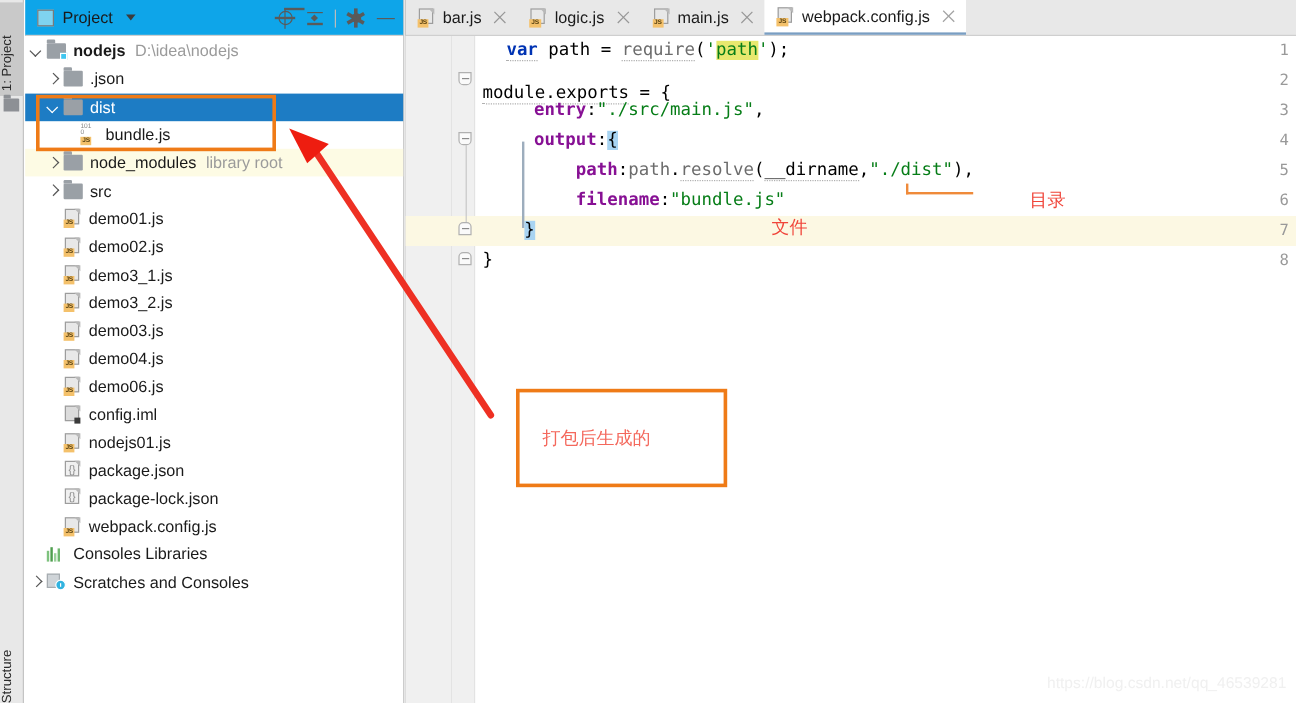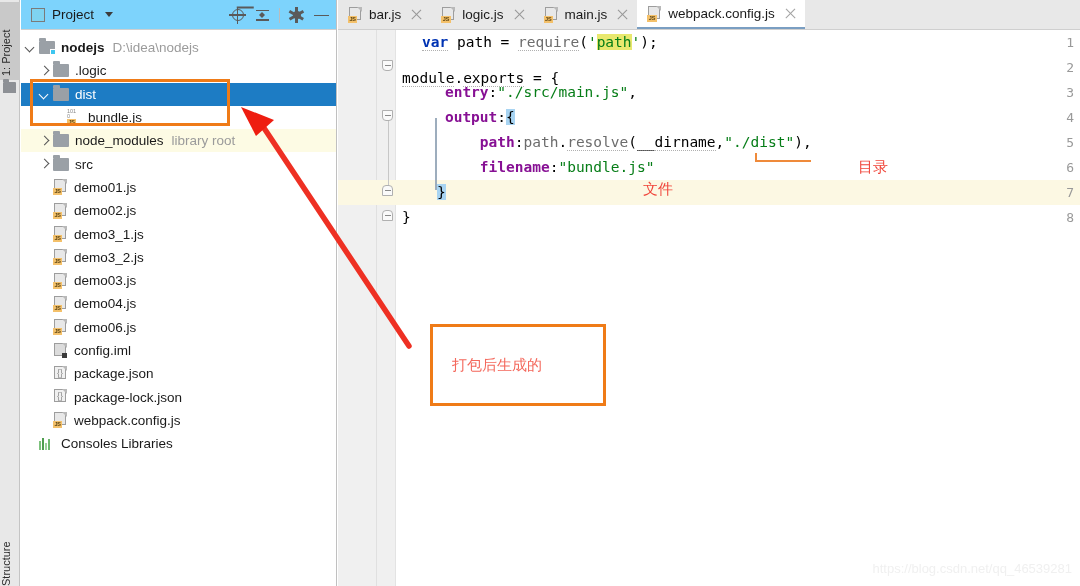--- a/index.html
+++ b/index.html
@@ -61,21 +61,21 @@
   .project-panel {
     position: absolute; left: 21px; top: 0;
     width: 316px; height: 586px;
     background: #ffffff;
     border-right: 1px solid #c0c0c0;
     box-sizing: border-box;
   }
   .panel-header {
     position: relative;
     height: 30px;
-    background: #7dd3fc;
+    background: #0ea5e9;
     border-bottom: 1px solid #cfcfcf;
     display: flex; align-items: center;
     box-sizing: border-box;
   }
   .pp-label-wrap { display:flex; align-items:center; padding-left: 10px; gap: 7px;}
   .pp-square {
     width: 14px; height: 14px;
     border: 1px solid #7a7a7a;
     background: #7fd3f0;
     box-sizing: border-box;
@@ -124,21 +124,21 @@
   .ic-gear:before{
     content:""; position:absolute; left:4.5px; top:4.5px; width:8px;height:8px;
     border:2.4px solid #5a5a5a; border-radius:50%; box-sizing:border-box;
   }
   .ic-gear i{ position:absolute; left:7.2px; top:0.4px; width:2.6px;height:16.2px;background:#5a5a5a;}
   .ic-gear i.r2{ transform: rotate(60deg); }
   .ic-gear i.r3{ transform: rotate(120deg); }
   .ic-min:before{ content:""; position:absolute; left:1px; top:8px; width:15px;height:1.6px;background:#5a5a5a;}
 
   
-  .tree { position: relative; padding-top: 6px; font-size: 13.5px; color: #1a1a1a;}
+  .tree { position: relative; padding-top: 1px; font-size: 13.5px; color: #1a1a1a;}
   .row {
     position: relative;
     height: 23.3px;
     display: flex; align-items: center;
     white-space: nowrap;
   }
   .row.sel { background: #1d7cc4; color: #ffffff; }
   .row.lib { background: #fdfbe4; }
   .arrow {
     width: 9px; height: 9px; position: relative; flex: 0 0 auto;
@@ -393,21 +393,21 @@
           <span style="display:inline-block;width:5px;flex:0 0 auto"></span>
           <span class="folder mod"></span>
           <span class="label bold">nodejs</span>
           <span class="muted">D:\idea\nodejs</span>
         </div>
         <div class="row">
           <span style="display:inline-block;width:18px;flex:0 0 auto"></span>
           <span class="arrow right"></span>
           <span style="display:inline-block;width:5px;flex:0 0 auto"></span>
           <span class="folder"></span>
-          <span class="label">.logic</span>
+          <span class="label">.json</span>
         </div>
         <div class="row sel">
           <span style="display:inline-block;width:18px;flex:0 0 auto"></span>
           <span class="arrow down"></span>
           <span style="display:inline-block;width:5px;flex:0 0 auto"></span>
           <span class="folder"></span>
           <span class="label">dist</span>
         </div>
         <div class="row">
           <span style="display:inline-block;width:32px;flex:0 0 auto"></span>
@@ -514,20 +514,31 @@
         <div class="row">
           <span style="display:inline-block;width:18px;flex:0 0 auto"></span>
           <span class="arrow"></span>
           <span style="display:inline-block;width:5px;flex:0 0 auto"></span>
           <span class="fileicon iml">
             <span class="page"></span>
             <span class="fold"></span>
             <span class="sq"></span>
           </span>
           <span class="label">config.iml</span>
+        </div>
+        <div class="row">
+          <span style="display:inline-block;width:18px;flex:0 0 auto"></span>
+          <span class="arrow"></span>
+          <span style="display:inline-block;width:5px;flex:0 0 auto"></span>
+          <span class="fileicon">
+            <span class="page"></span>
+            <span class="fold"></span>
+            <span class="badge">JS</span>
+          </span>
+          <span class="label">nodejs01.js</span>
         </div>
         <div class="row">
           <span style="display:inline-block;width:18px;flex:0 0 auto"></span>
           <span class="arrow"></span>
           <span style="display:inline-block;width:5px;flex:0 0 auto"></span>
           <span class="fileicon json">
             <span class="page"></span>
             <span class="fold"></span>
             <span class="curly">{}</span>
           </span>
@@ -559,20 +570,30 @@
           <span style="display:inline-block;width:4px;flex:0 0 auto"></span>
           <span class="arrow"></span>
           <span style="display:inline-block;width:5px;flex:0 0 auto"></span>
           <span class="extlib-icon">
             <b style="height:9px;background:#7ec27e"></b>
             <b style="height:12px;background:#4f9e4f"></b>
             <b style="height:7px;background:#9bd19b"></b>
             <b style="height:11px;background:#6fb86f"></b>
           </span>
           <span class="label">Consoles Libraries</span>
+        </div>
+        <div class="row">
+          <span style="display:inline-block;width:4px;flex:0 0 auto"></span>
+          <span class="arrow right"></span>
+          <span style="display:inline-block;width:5px;flex:0 0 auto"></span>
+          <span class="scratch-icon">
+            <span class="pg"></span>
+            <span class="clock"></span>
+          </span>
+          <span class="label">Scratches and Consoles</span>
         </div>
       </div>
   </div>
 
   <div class="editor">
     <div class="tabbar" id="tabbar">
         <div class="tab">
           <span class="fileicon">
             <span class="page"></span>
             <span class="fold"></span>

